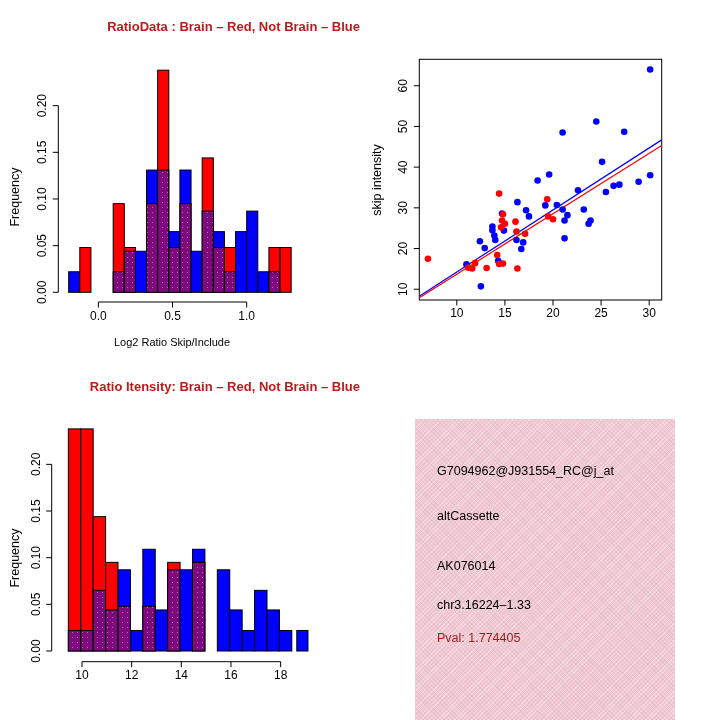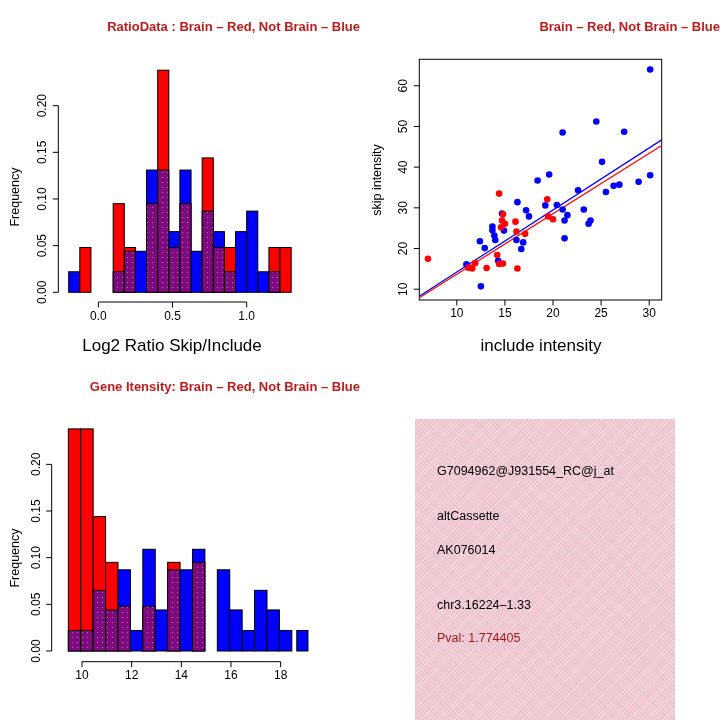--- a/index.html
+++ b/index.html
@@ -7,37 +7,37 @@
           font-family:"Liberation Sans",sans-serif;overflow:hidden;}
   .panel{position:absolute;width:360px;height:360px;}
   .p0{left:0;top:0}
   .p1{left:360px;top:0}
   .p2{left:0;top:360px}
   .p3{left:360px;top:360px}
   .ptitle{position:absolute;top:19px;left:0;width:100%;text-align:right;
           font-weight:bold;font-size:13px;color:#b91c1c;white-space:nowrap;}
   svg.plot{position:absolute;left:0;top:0;}
   .xlab{position:absolute;top:336px;width:240px;text-align:center;
-        font-size:17px;color:#000;white-space:nowrap;}
+        font-size:11px;color:#000;white-space:nowrap;}
   .p0 .xlab{left:52px}
   .p1 .xlab{left:61px}
   .p2 .xlab{left:61px}
   .ylab{position:absolute;font-size:12.5px;color:#000;white-space:nowrap;
         transform:translate(-50%,-50%) rotate(-90deg);}
   .p0 .ylab{left:15px;top:197px}
   .p1 .ylab{left:17px;top:180px}
   .p2 .ylab{left:15px;top:198px}
   svg text{font-family:"Liberation Sans",sans-serif;font-size:12px;fill:#000;}
   .infobox{position:absolute;left:55px;top:59px;width:248px;height:306px;
            background-color:#f2c7d1;
            background-image:
              repeating-linear-gradient(45deg, rgba(170,170,180,.18) 0 1px, transparent 1px 3px),
              repeating-linear-gradient(-45deg, rgba(255,255,255,.30) 0 1px, transparent 1px 3px); padding-left: 12px;}
   .infoline{position:absolute;left:22px;font-size:12.5px;color:#000;white-space:nowrap;}
-  .il0{top:45px}.il1{top:90px}.il2{top:124px}.il3{top:179px}.il4{top:212px}
+  .il0{top:45px}.il1{top:90px}.il2{top:140px}.il3{top:179px}.il4{top:212px}
 </style>
 </head>
 <body>
 
 <div id="figure">
 
   <div class="panel p0">
     <div class="ptitle">RatioData : Brain – Red, Not Brain – Blue</div>
     <svg class="plot" width="360" height="360">
         <defs>
@@ -97,21 +97,20 @@
           <text x="46.3" y="152.32000000000002" text-anchor="middle" transform="rotate(-90 46.3 152.32000000000002)">0.15</text>
           <line x1="58.3" y1="105.66" x2="52.8" y2="105.66" stroke="#000" stroke-width="1"></line>
           <text x="46.3" y="105.66" text-anchor="middle" transform="rotate(-90 46.3 105.66)">0.20</text>
         </g>
       </svg>
     <div class="xlab">Log2 Ratio Skip/Include</div>
     <div class="ylab">Frequency</div>
   </div>
 
   <div class="panel p1">
-    <div class="ptitle">Brain – Red, Not Brain – Blue</div>
     <svg class="plot" width="360" height="360">
         <rect x="59.3" y="59.3" width="242.39999999999998" height="240.7" fill="none" stroke="#000" stroke-width="1"></rect>
         <g>
           <line x1="96.81428571428572" y1="300" x2="96.81428571428572" y2="305.5" stroke="#000" stroke-width="1"></line>
           <text x="96.81428571428572" y="317" text-anchor="middle">10</text>
           <line x1="144.9095238095238" y1="300" x2="144.9095238095238" y2="305.5" stroke="#000" stroke-width="1"></line>
           <text x="144.9095238095238" y="317" text-anchor="middle">15</text>
           <line x1="193.0047619047619" y1="300" x2="193.0047619047619" y2="305.5" stroke="#000" stroke-width="1"></line>
           <text x="193.0047619047619" y="317" text-anchor="middle">20</text>
           <line x1="241.09999999999997" y1="300" x2="241.09999999999997" y2="305.5" stroke="#000" stroke-width="1"></line>
@@ -192,26 +191,25 @@
           <circle cx="144.9095238095238" cy="223.70033812341507" r="3.3" fill="#ff0000"></circle>
           <circle cx="141.06190476190474" cy="227.36272189349114" r="3.3" fill="#ff0000"></circle>
           <circle cx="155.49047619047616" cy="221.6656804733728" r="3.3" fill="#ff0000"></circle>
           <circle cx="156.45238095238093" cy="231.43203719357564" r="3.3" fill="#ff0000"></circle>
           <circle cx="165.1095238095238" cy="233.87362637362637" r="3.3" fill="#ff0000"></circle>
           <circle cx="187.2333333333333" cy="199.28444632290785" r="3.3" fill="#ff0000"></circle>
           <circle cx="188.1952380952381" cy="216.3755705832629" r="3.3" fill="#ff0000"></circle>
           <circle cx="193.0047619047619" cy="219.22409129332203" r="3.3" fill="#ff0000"></circle>
         </g>
       </svg>
-    <div class="xlab">include intensity</div>
     <div class="ylab">skip intensity</div>
   </div>
 
   <div class="panel p2">
-    <div class="ptitle">Gene Itensity: Brain – Red, Not Brain – Blue</div>
+    <div class="ptitle">Ratio Itensity: Brain – Red, Not Brain – Blue</div>
     <svg class="plot" width="360" height="360">
         <defs>
           <pattern id="purp2" width="5" height="5" patternUnits="userSpaceOnUse">
             <rect width="5" height="5" fill="#7d0b7d"></rect>
             <rect x="2" y="2" width="1" height="1" fill="#c75fc7"></rect>
           </pattern>
         </defs>
         <g>
           <rect x="68.33700396825397" y="68.89840000000001" width="12.415674603174608" height="222.1016" fill="#ff0000" stroke="#000" stroke-width="1"></rect>
           <rect x="68.33700396825397" y="270.4696" width="12.415674603174608" height="20.530399999999986" fill="url(#purp2)" stroke="#000" stroke-width="1"></rect>

